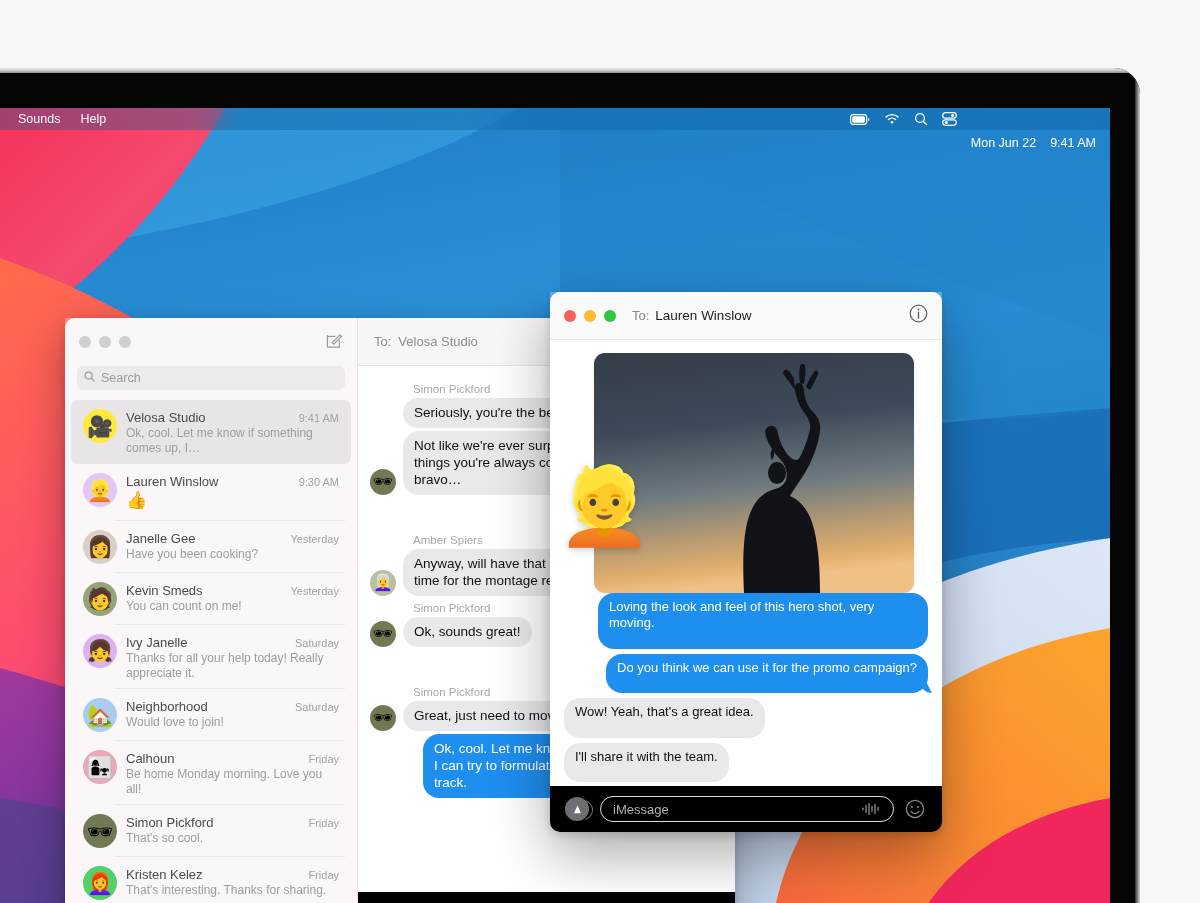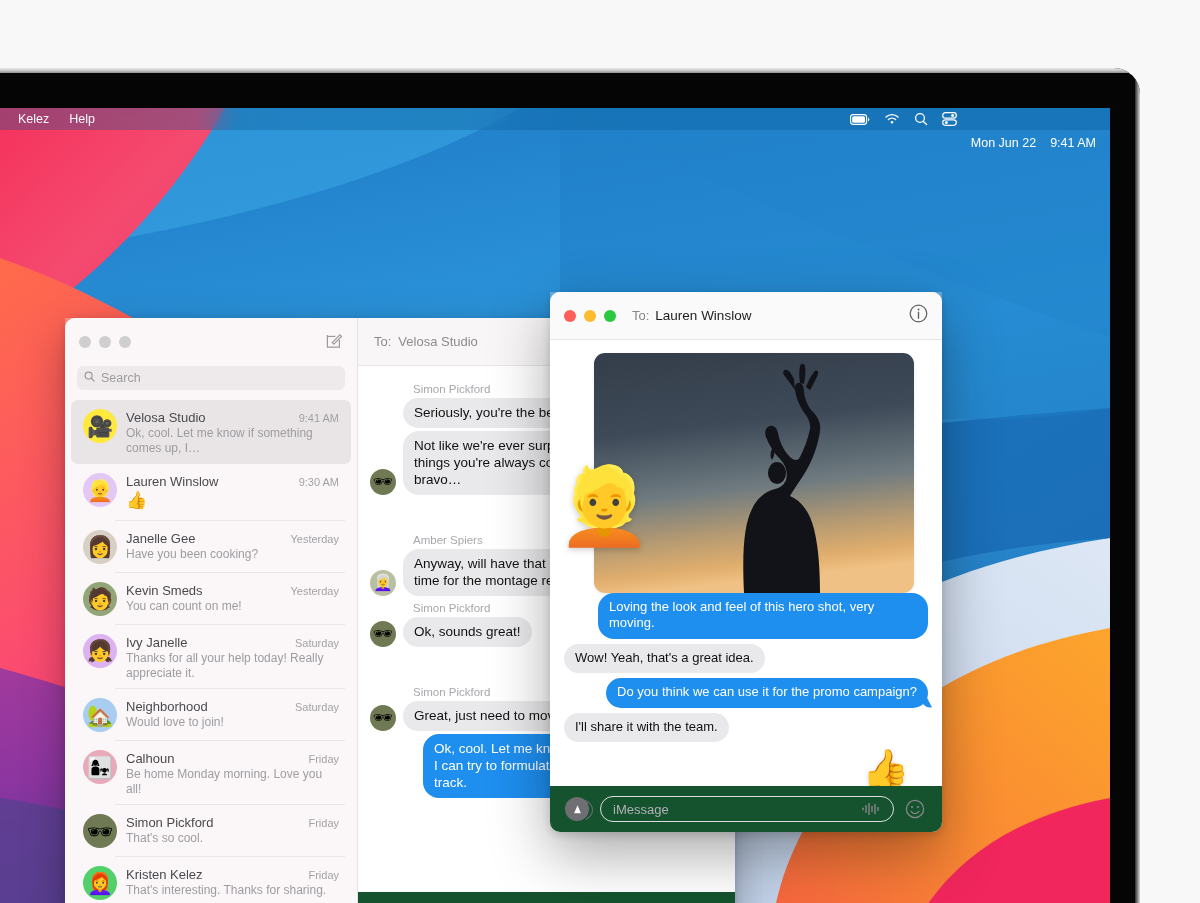--- a/index.html
+++ b/index.html
@@ -131,21 +131,21 @@
     z-index: -1;
   }
   .bubble.tail-r::after {
     content: ""; position: absolute; right: -4px; bottom: 0; width: 12px; height: 14px;
     background: inherit; border-bottom-left-radius: 12px;
     clip-path: polygon(0 0,40% 0,100% 100%,0 100%);
   }
   .composer {
     position: absolute; left: 0; right: 0; bottom: 0; height: 52px;
     display: flex; align-items: center; gap: 11px; padding: 0 15px;
-    background: #14532d;
+    background: #000000;
   }
   .appstore-btn {
     width: 24px; height: 24px; border-radius: 50%; background: #6e6e73;
     display: flex; align-items: center; justify-content: center; flex: 0 0 24px; position: relative;
   }
   .appstore-btn::after {
     content: ""; position: absolute; left: 2px; top: 2px; width: 24px; height: 20px;
     border: 1.6px solid #6e6e73; border-radius: 50%;
     clip-path: polygon(72% 0,120% 0,120% 100%,72% 100%);
   }
@@ -174,21 +174,21 @@
     width: 320px; height: 240px; border-radius: 11px; overflow: hidden; position: relative;
     box-shadow: 0 1px 3px rgba(0,0,0,.10);
   }
   #photo svg { display: block; width: 320px; height: 240px; }
   #memoji {
     position: absolute; left: -37px; top: 115px; width: 84px; height: 84px;
     font-size: 76px; line-height: 1; z-index: 4;
     filter: drop-shadow(0 2px 3px rgba(0,0,0,.20));
   }
   #front-msgs .row { padding: 0 14px; }
-  #front-msgs .bubble { max-width: 330px; font-size: 13px; padding: 6px 11px 7px; }
+  #front-msgs .bubble { max-width: 330px; font-size: 13px; padding: 6px 11px 17px; }
   #reaction {
     display: flex; flex-direction: column; align-items: center;
     margin: 8px 22px 0 auto; width: 68px;
   }
   #reaction .thumb { font-size: 38px; line-height: 1; filter: drop-shadow(0 1px 2px rgba(0,0,0,.18)); }
   #reaction .delivered { font-size: 10.5px; color: #8e8e93; margin-top: 2px; }
   #front-composer { height: 46px; }
 </style>
 </head>
 <body>
@@ -257,21 +257,21 @@
           <path d="M1110,520 C1000,540 920,580 855,650 C810,700 785,750 775,800 L1110,800 Z" fill="url(#wg5)"></path>
 
           <path d="M1110,690 C1030,705 965,740 925,800 L1110,800 Z" fill="#f0265c"></path>
 
           <path d="M430,470 C540,380 700,330 1110,300 L1110,430 C900,445 760,500 660,600 C600,665 570,735 560,800 L470,800 C470,690 460,560 430,470 Z" fill="url(#wg7)" opacity="0.96"></path>
           <path d="M560,230 C760,300 950,330 1110,300 L1110,0 L560,0 Z" fill="#1d7ec6" opacity="0.5"></path>
         </svg>
       </div>
 
       <div id="menubar">
-        <div class="menu-item">Kelez</div>
+        <div class="menu-item">Sounds</div>
         <div class="menu-item">Help</div>
         <div id="menubar-right">
           <span class="mb-icon">
             <svg width="20" height="11" viewBox="0 0 20 11">
                 <rect x="0.6" y="0.6" width="16" height="9.8" rx="2.6" fill="none" stroke="#fff" stroke-width="1.1"></rect>
                 <rect x="2.2" y="2.2" width="12.8" height="6.6" rx="1.6" fill="#fff"></rect>
                 <path d="M18.1 3.6 v3.8 a2.1 2.1 0 0 0 0-3.8z" fill="#fff"></path>
               </svg>
           </span>
           <span class="mb-icon">
@@ -535,25 +535,25 @@
 
                 <ellipse cx="183" cy="120" rx="9" ry="11" fill="#121318"></ellipse>
               </svg>
             </div>
             <div id="memoji">👱</div>
           </div>
           <div id="front-bubbles">
               <div class="row mine" style="padding: 0px 14px; margin-bottom: 5px;">
                 <div class="bubble me">Loving the look and feel of this hero shot, very moving.</div>
               </div>
+              <div class="row mine" style="padding: 0px 14px; margin-bottom: 5px;">
+                <div class="bubble me tail-r">Do you think we can use it for the promo campaign?</div>
+              </div>
               <div class="row" style="padding: 0px 14px; margin-bottom: 5px;">
                 <div class="bubble them">Wow! Yeah, that's a great idea.</div>
-              </div>
-              <div class="row mine" style="padding: 0px 14px; margin-bottom: 5px;">
-                <div class="bubble me tail-r">Do you think we can use it for the promo campaign?</div>
               </div>
               <div class="row" style="padding: 0px 14px; margin-bottom: 5px;">
                 <div class="bubble them">I'll share it with the team.</div>
               </div>
             </div>
           <div id="reaction">
             <span class="thumb">👍</span>
             <span class="delivered">Delivered</span>
           </div>
         </div>

